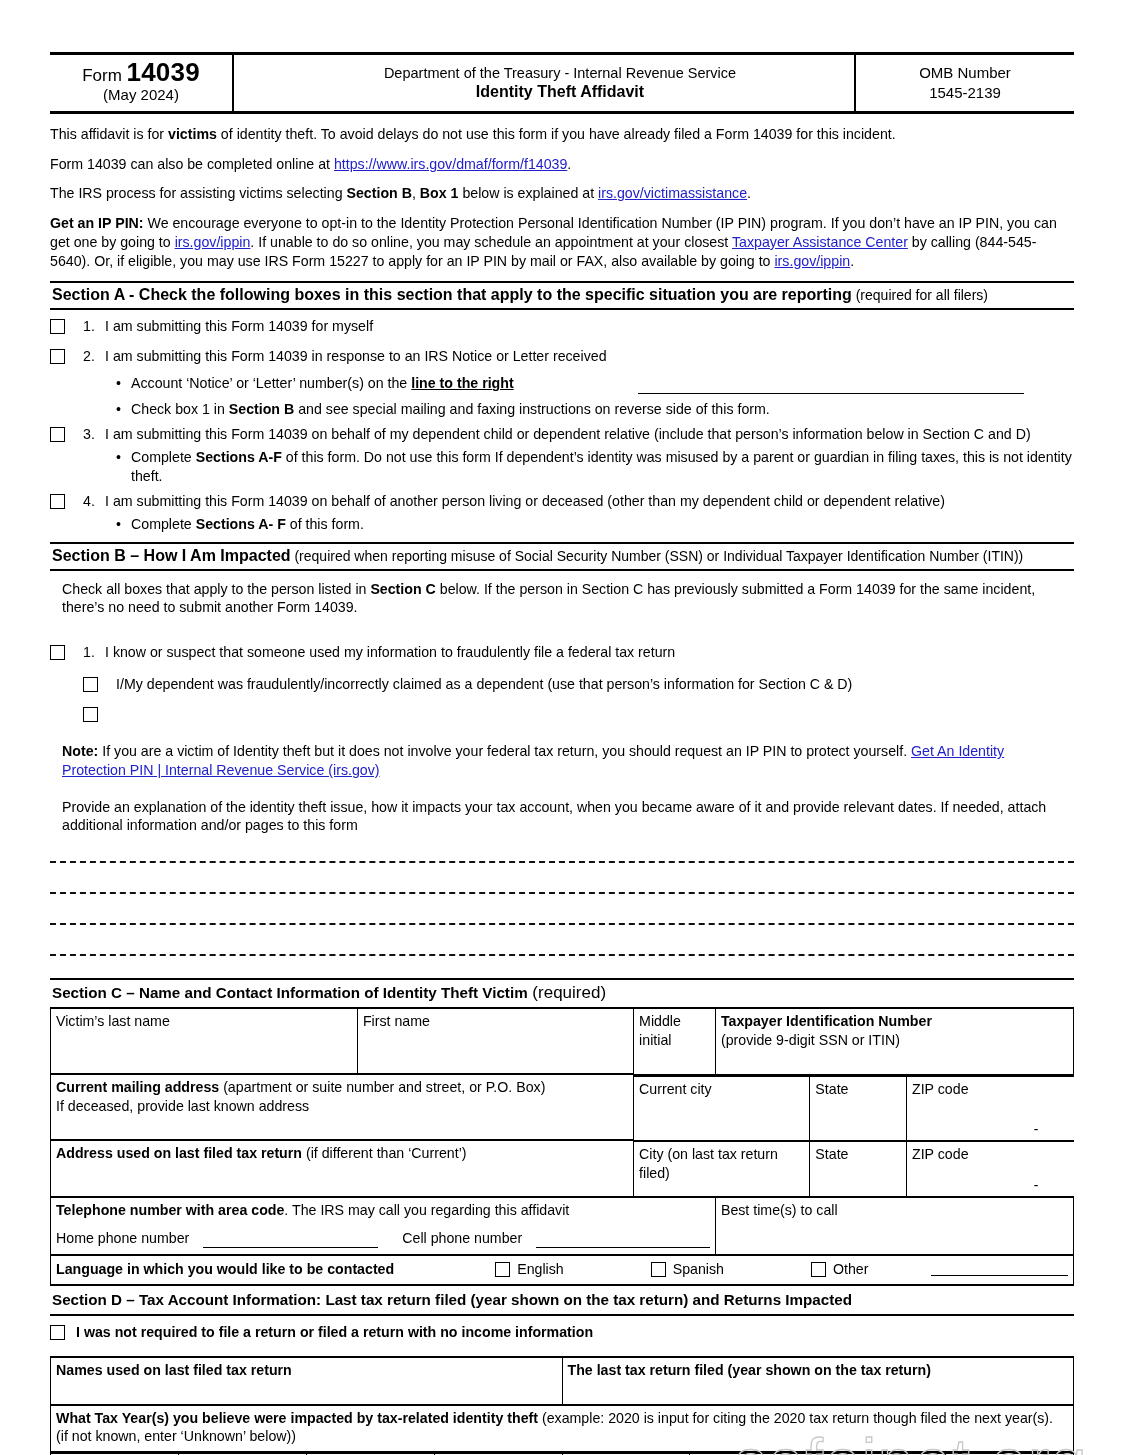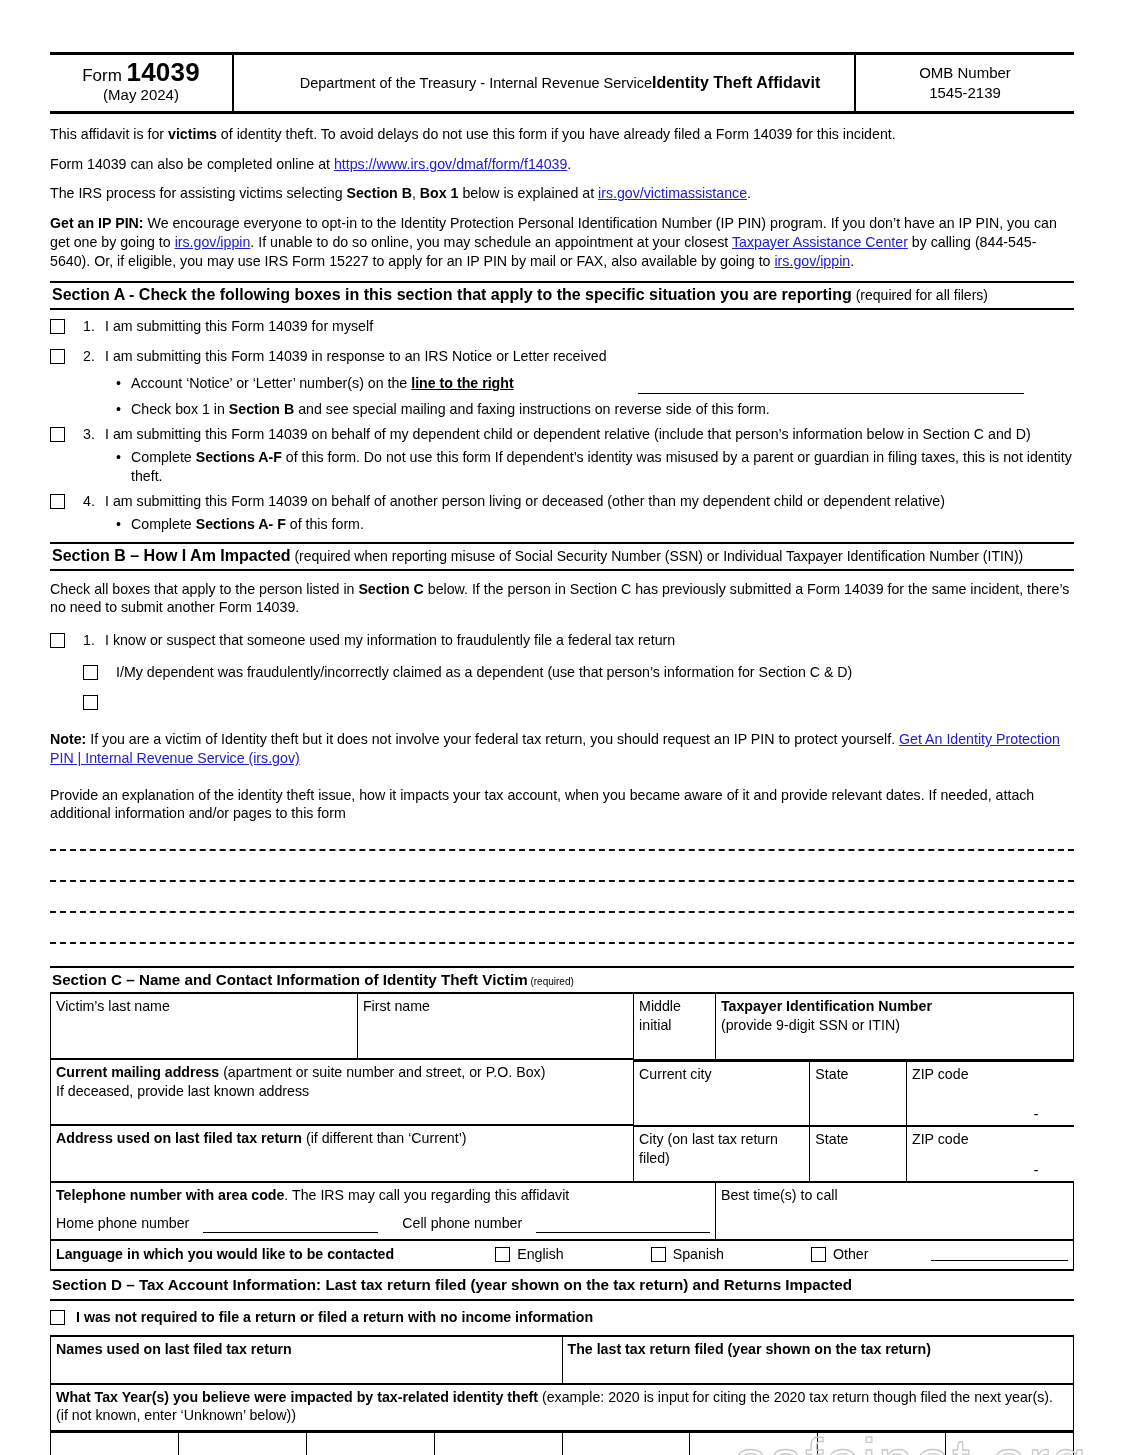--- a/index.html
+++ b/index.html
@@ -29,36 +29,36 @@
     border-right: 2px solid #000;
     display: flex; flex-direction: column;
     align-items: center; justify-content: center;
     padding-bottom: 2px;
   }
   .hdr-form-line { font-size: 17px; line-height: 1.05; white-space: nowrap; }
   .hdr-form-line .big { font-size: 26px; font-weight: bold; letter-spacing: .2px; }
   .hdr-rev { font-size: 15px; line-height: 1.25; }
   .hdr-mid {
     flex: 1;
-    display: flex; flex-direction: row;
+    display: flex; flex-direction: column;
     align-items: center; justify-content: center;
     border-right: 2px solid #000;
     padding-left: 32px;
   }
   .hdr-dept { font-size: 14.5px; line-height: 1.3; }
   .hdr-title { font-size: 16px; font-weight: bold; line-height: 1.25; }
   .hdr-right {
     width: 218px;
     display: flex; flex-direction: column;
     align-items: center; justify-content: center;
   }
   .hdr-omb { font-size: 15px; line-height: 1.35; }
 
   
-  p.body { font-size: 14.2px; line-height: 1.32; margin: 0; }
+  p.body { font-size: 14.2px; line-height: 1.32; margin: 12px; }
   .intro { margin-top: 11px; }
   .intro p { margin: 4px 0 11px 0; }
   b, .b { font-weight: bold; }
   a.lnk, .lnk {
     color: #2020cc; text-decoration: underline;
   }
 
   
   .sec-bar {
     border-top: 2.5px solid #000;
@@ -291,21 +291,21 @@
   <p class="body" style="margin-top:18px">Provide an explanation of the identity theft issue, how it impacts your tax account, when you became aware of it and provide relevant dates. If needed, attach additional information and/or pages to this form</p>
 
   <div class="dashbox">
     <div class="dashline"></div>
     <div class="dashline"></div>
     <div class="dashline"></div>
     <div class="dashline" style="margin-bottom:0"></div>
   </div>
 
   <div style="border-top:2.5px solid #000; margin-top:22px; padding:3px 0 4px 2px; font-size:14.6px;">
-    <span class="t" style="font-weight:bold;font-size:15.2px">Section C – Name and Contact Information of Identity Theft Victim</span><span class="n" style="font-size:10px"> (required)</span>
+    <span class="t" style="font-weight:bold;font-size:15.2px">Section C – Name and Contact Information of Identity Theft Victim</span><span class="n" style="font-size:17px"> (required)</span>
   </div>
 
   <table class="tbl">
     <tbody>
         <tr>
       <td class="heavy-top cell-h" style="width:30%">
         <span>Victim’s last name</span>
       </td>
       <td class="heavy-top cell-h" style="width:27%">
         <span>First name</span>
@@ -406,21 +406,21 @@
     <span style="font-weight:bold;font-size:15.2px">Section D – Tax Account Information: Last tax return filed (year shown on the tax return) and Returns Impacted</span>
   </div>
 
   <div style="border-top:2.5px solid #000;padding-top:7px">
     <div class="row">
       <div class="cb-wrap" style="width:26px;flex:0 0 26px"><span class="cbox"></span></div>
       <div class="txt lbl-b">I was not required to file a return or filed a return with no income information</div>
     </div>
   </div>
 
-  <table class="tbl" style="margin-top:6px">
+  <table class="tbl" style="margin-top:12px">
     <tbody>
         <tr>
       <td class="heavy-top" style="width:50%;height:48px">
         <span class="lbl-b">Names used on last filed tax return</span>
       </td>
       <td class="heavy-top" style="width:50%;height:48px">
         <span class="lbl-b">The last tax return filed (year shown on the tax return)</span>
       </td>
     </tr>
     <tr>

